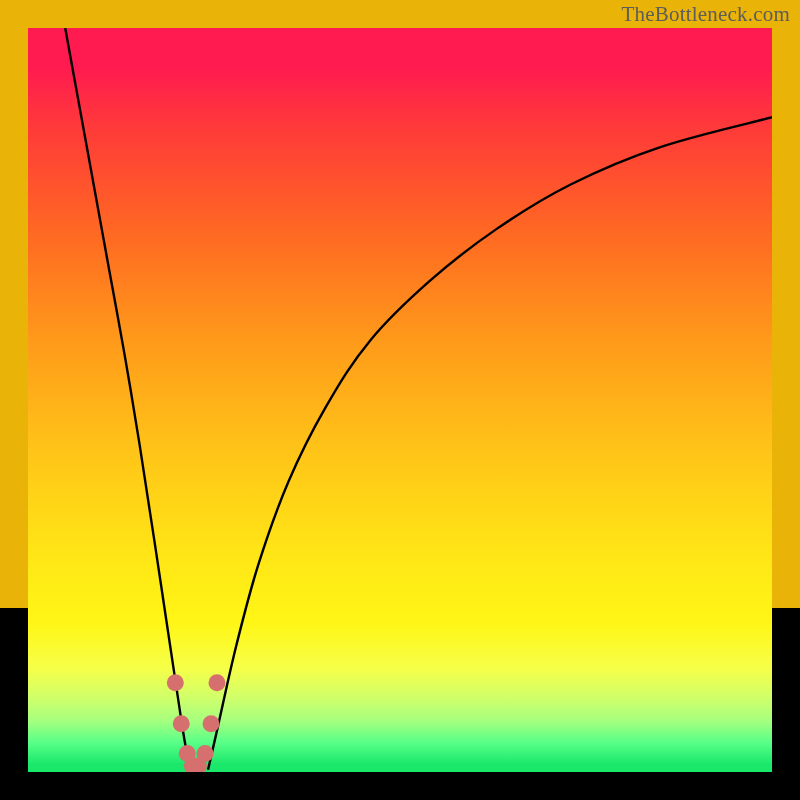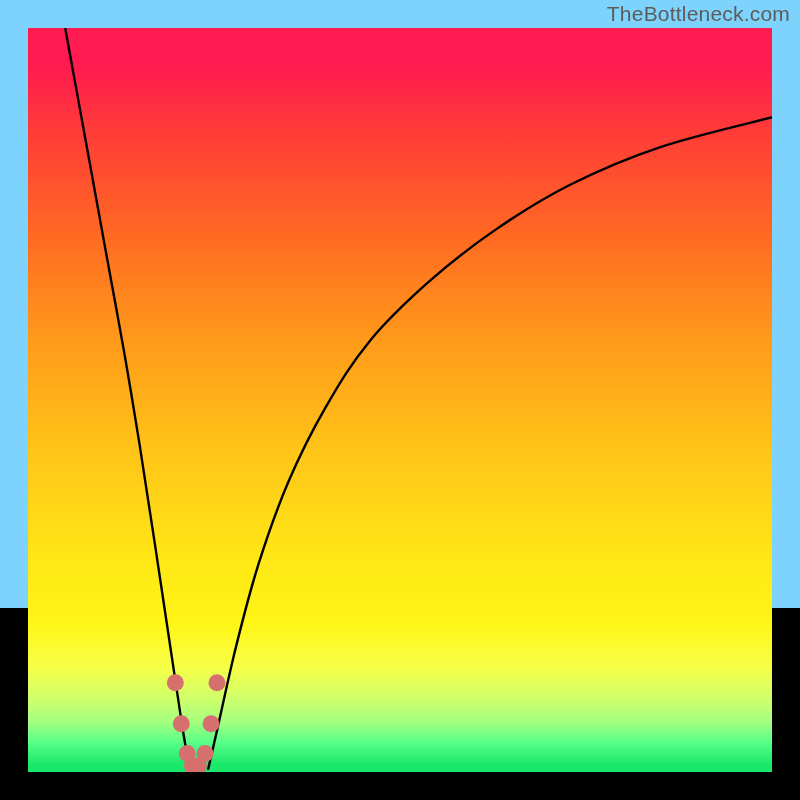--- a/index.html
+++ b/index.html
@@ -10,21 +10,22 @@
     background: #000;
     overflow: hidden;
     font-family: Arial, Helvetica, sans-serif;
   }
   .frame {
     position: absolute;
     top: 0;
     left: 0;
     width: 800px;
     height: 608px;
-    background: #7dd3fc;
+    background: #eab308;
+    font-family: Liberation Serif, serif;
   }
   .plot {
     position: absolute;
     top: 28px;
     left: 28px;
     width: 744px;
     height: 744px;
     overflow: hidden;
   }
   .gradient {

